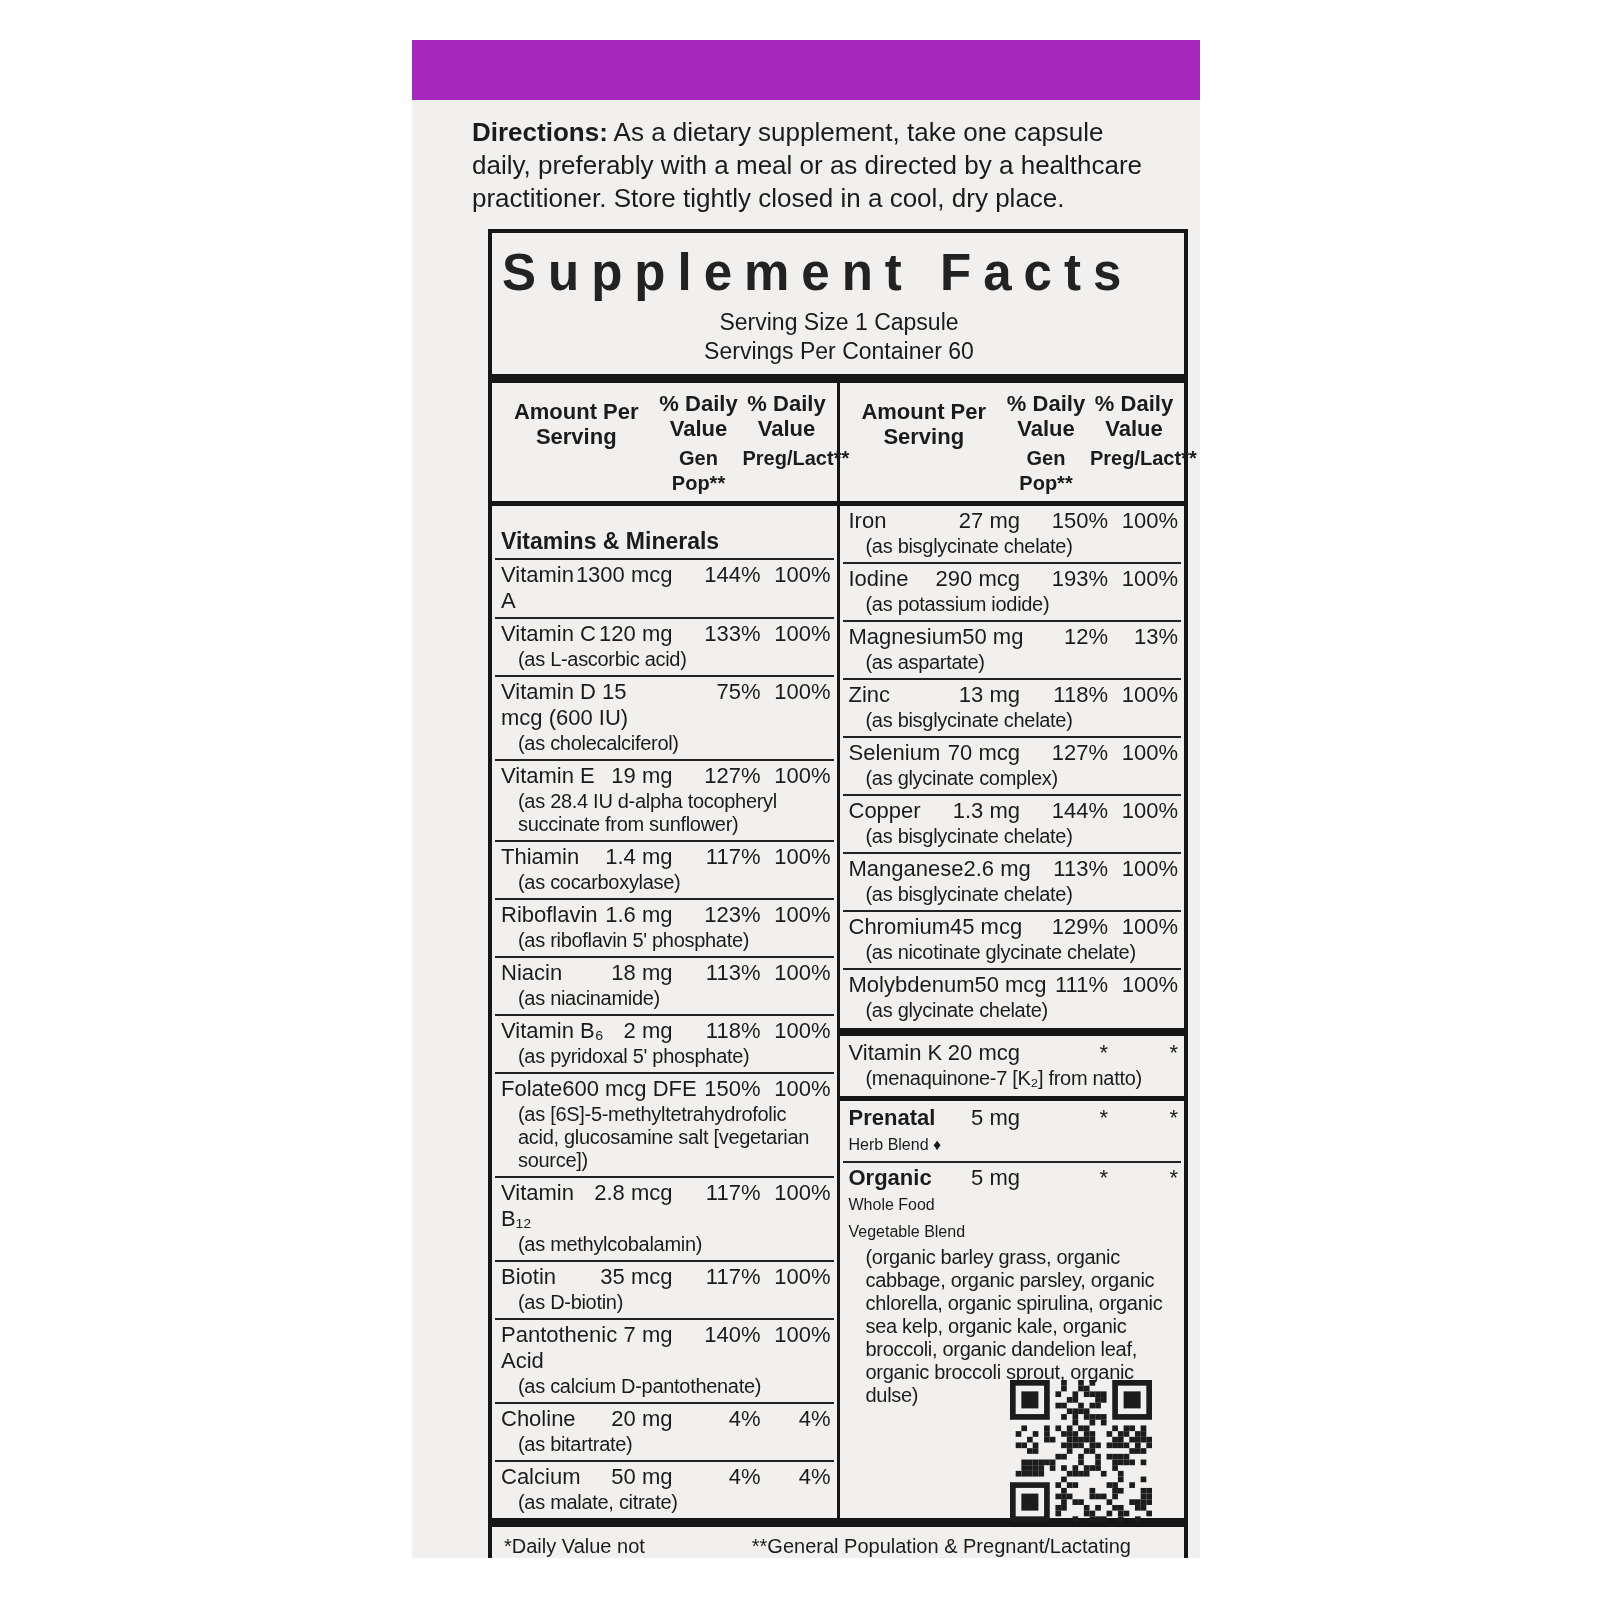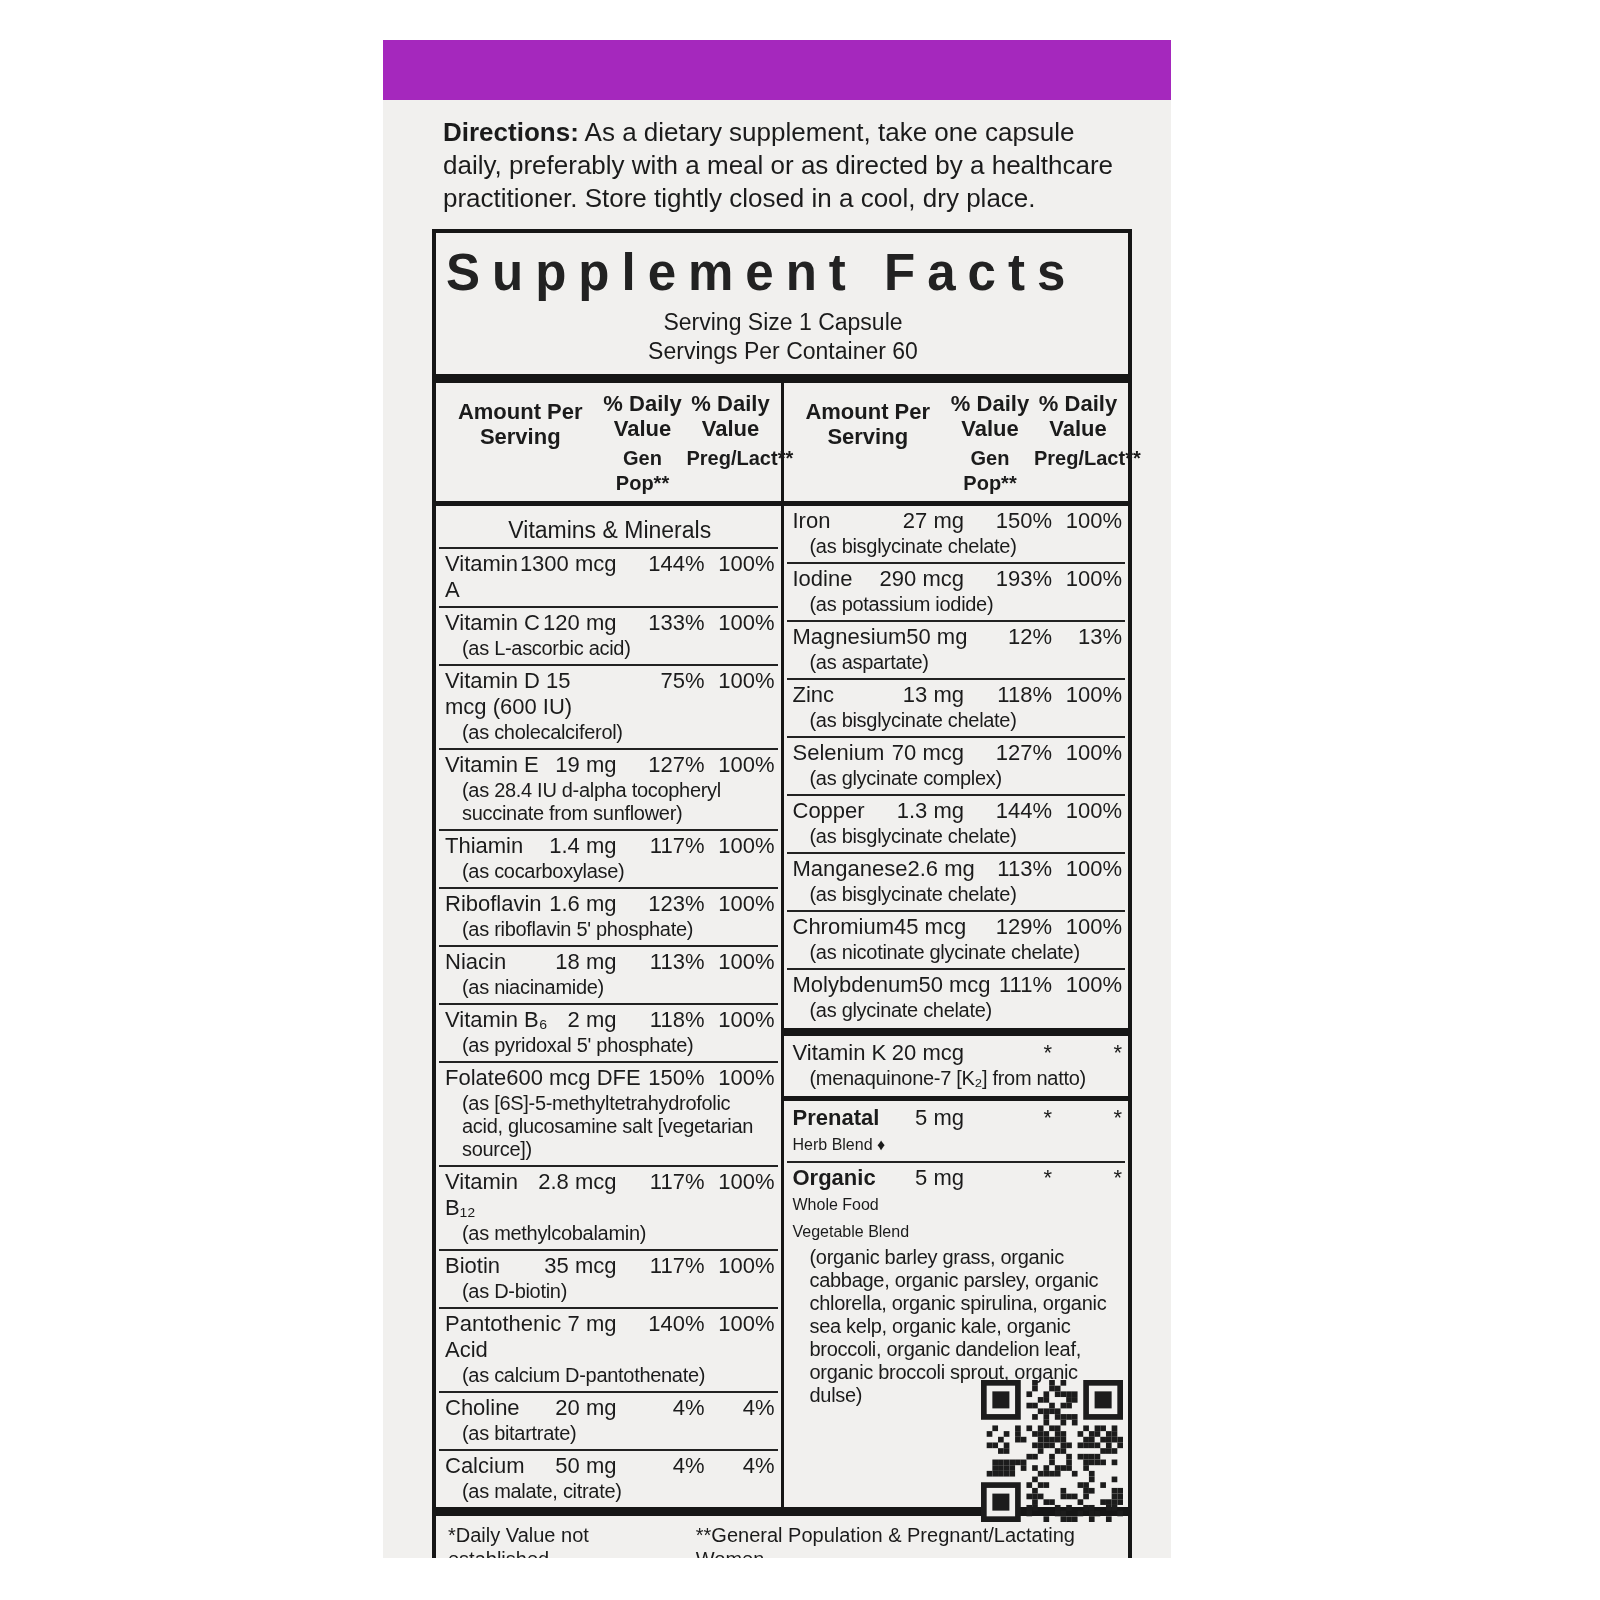--- a/index.html
+++ b/index.html
@@ -2,49 +2,49 @@
 <html><head>
 <meta charset="utf-8">
 <style>
   html,body{margin:0;padding:0;}
   body{
     width:1600px;height:1600px;background:#ffffff;position:relative;
     font-family:"Liberation Sans","DejaVu Sans",sans-serif;color:#1b1b1b;
     -webkit-font-smoothing:antialiased;
   }
   .label{
-    position:absolute;left:383px;top:40px;width:788px;height:1518px;
+    position:absolute;left:412px;top:40px;width:788px;height:1518px;
     background:#f1f0ee;overflow:hidden;
   }
   .band{height:60px;width:100%;background:#a528bd;}
   .directions{margin:16px 48px 0 60px;font-size:26px;line-height:33px;}
   .directions b{font-weight:bold;}
   .sf-box{
-    margin:14px 33px 0 49px;width:700px;box-sizing:border-box;
+    margin:14px 33px 0 76px;width:700px;box-sizing:border-box;
     border:4px solid #161616;background:#f1f0ee;
   }
   .sf-title{
     font-size:51px;font-weight:bold;letter-spacing:12px;white-space:nowrap;
     padding:10px 4px 0 10px;color:#222;
   }
   .sf-serving{font-size:23px;line-height:29px;padding:6px 10px 8px 12px;text-align:center;}
   .bar{height:9px;background:#161616;}
   .cols{display:flex;align-items:stretch;}
   .col{flex:1;min-width:0;display:flex;flex-direction:column;}
   .col.left{border-right:3px solid #161616;}
   .col-header{display:flex;padding:8px 6px 5px 6px;border-bottom:5px solid #161616;}
   .h-amt{flex:1;font-weight:bold;font-size:22px;line-height:25px;text-align:center;padding-top:8px;}
   .h-dv{width:88px;text-align:center;font-weight:bold;font-size:22px;line-height:25px;}
   .h-sub{font-size:20px;margin-top:5px;font-weight:bold;}
   .rows{flex:1;}
   .rule{margin:0 3px;background:#222;}
   .rule.thin{height:2px;}
   .rule.heavy{height:5px;margin:2px 0;background:#161616;}
   .rule.thick{height:8px;margin:2px 0;background:#161616;}
-  .section{font-weight:normal;font-size:23px;line-height:27px;padding:11px 6px 3px 9px;text-align:center;}
+  .section{font-weight:bold;font-size:23px;line-height:27px;padding:22px 6px 3px 9px;}
   .row{padding:2px 6px 3px 9px;}
   .row-line{display:flex;font-size:22px;line-height:26px;}
   .nw{flex:1;display:flex;justify-content:space-between;padding-right:12px;min-width:0;}
   .nw .name.bold{font-weight:bold;}
   .amt{white-space:nowrap;}
   .gp{width:76px;text-align:right;white-space:nowrap;}
   .pl{width:70px;text-align:right;white-space:nowrap;}
   .extra{font-weight:normal;font-size:16px;line-height:27px;}
   .desc{font-size:20px;line-height:23px;letter-spacing:-0.3px;padding:1px 2px 1px 17px;}
   .footnotes{display:flex;justify-content:space-between;font-size:20px;line-height:24px;padding:7px 10px 9px 12px;gap:12px;}

